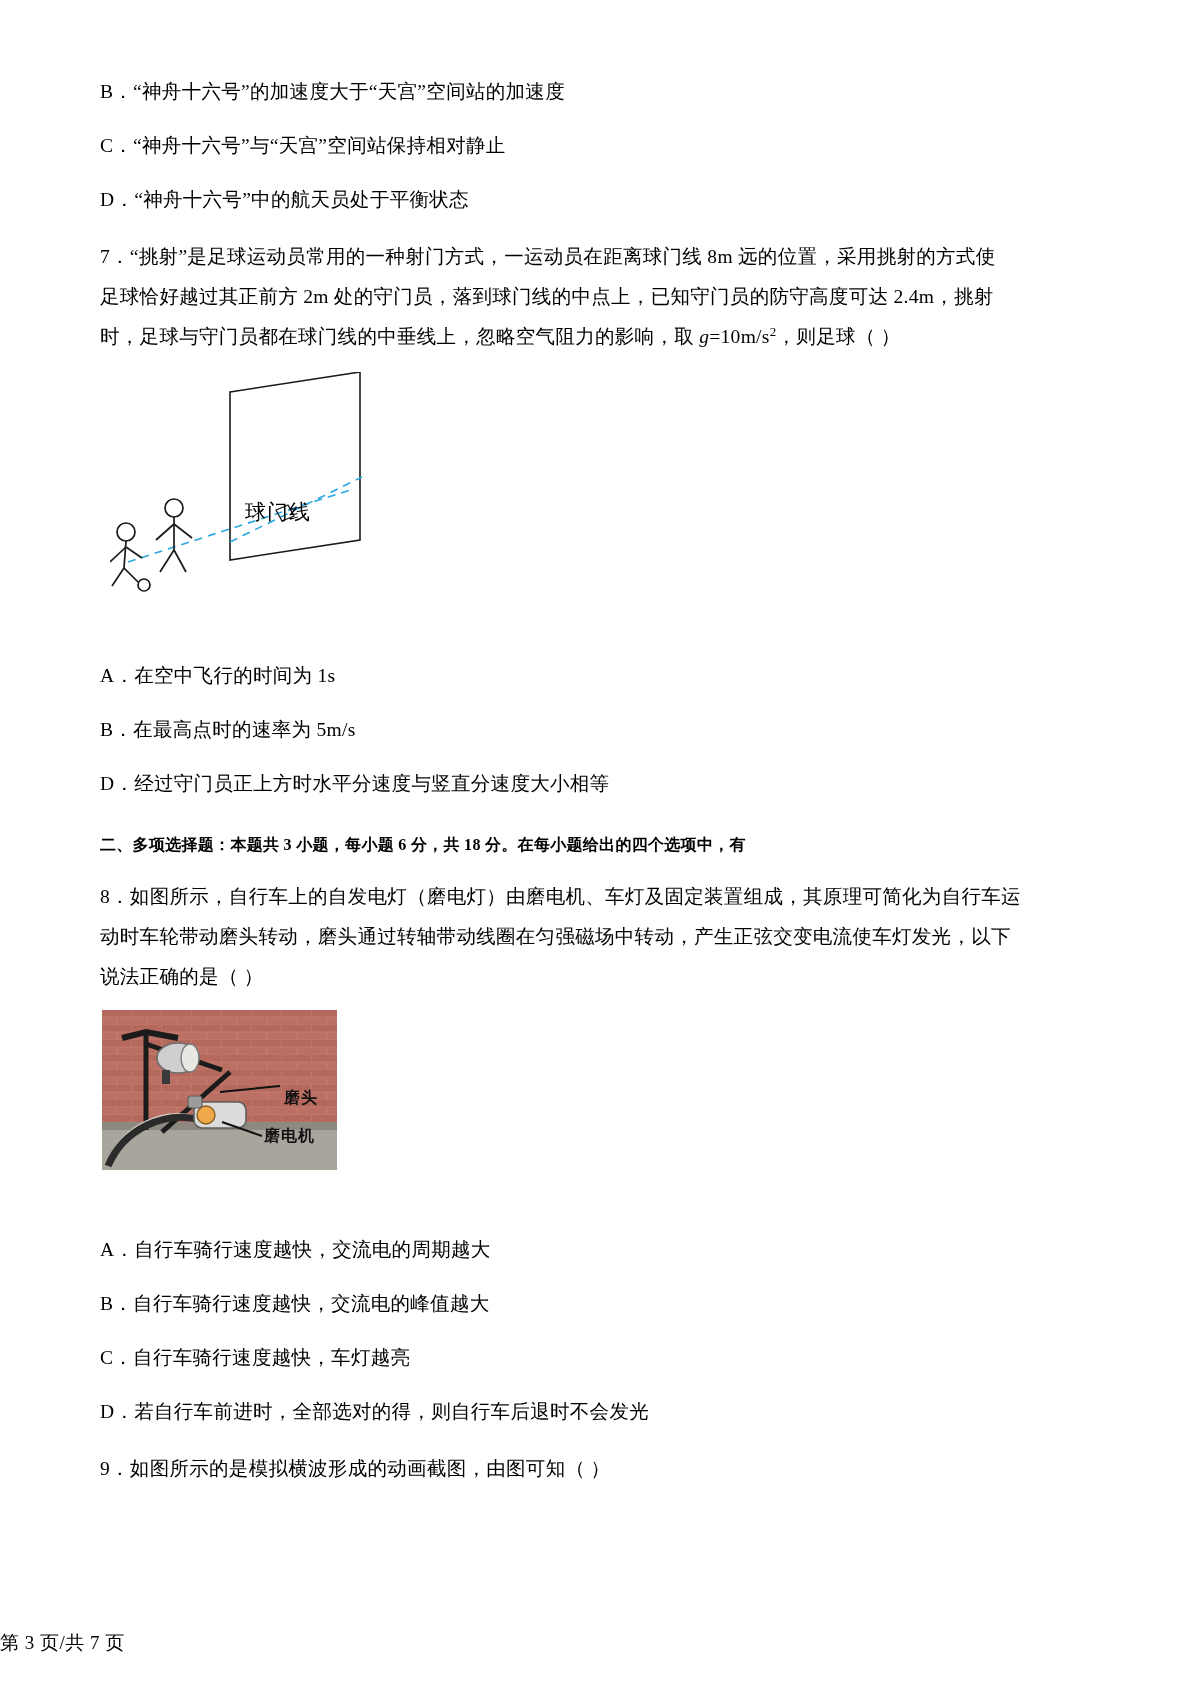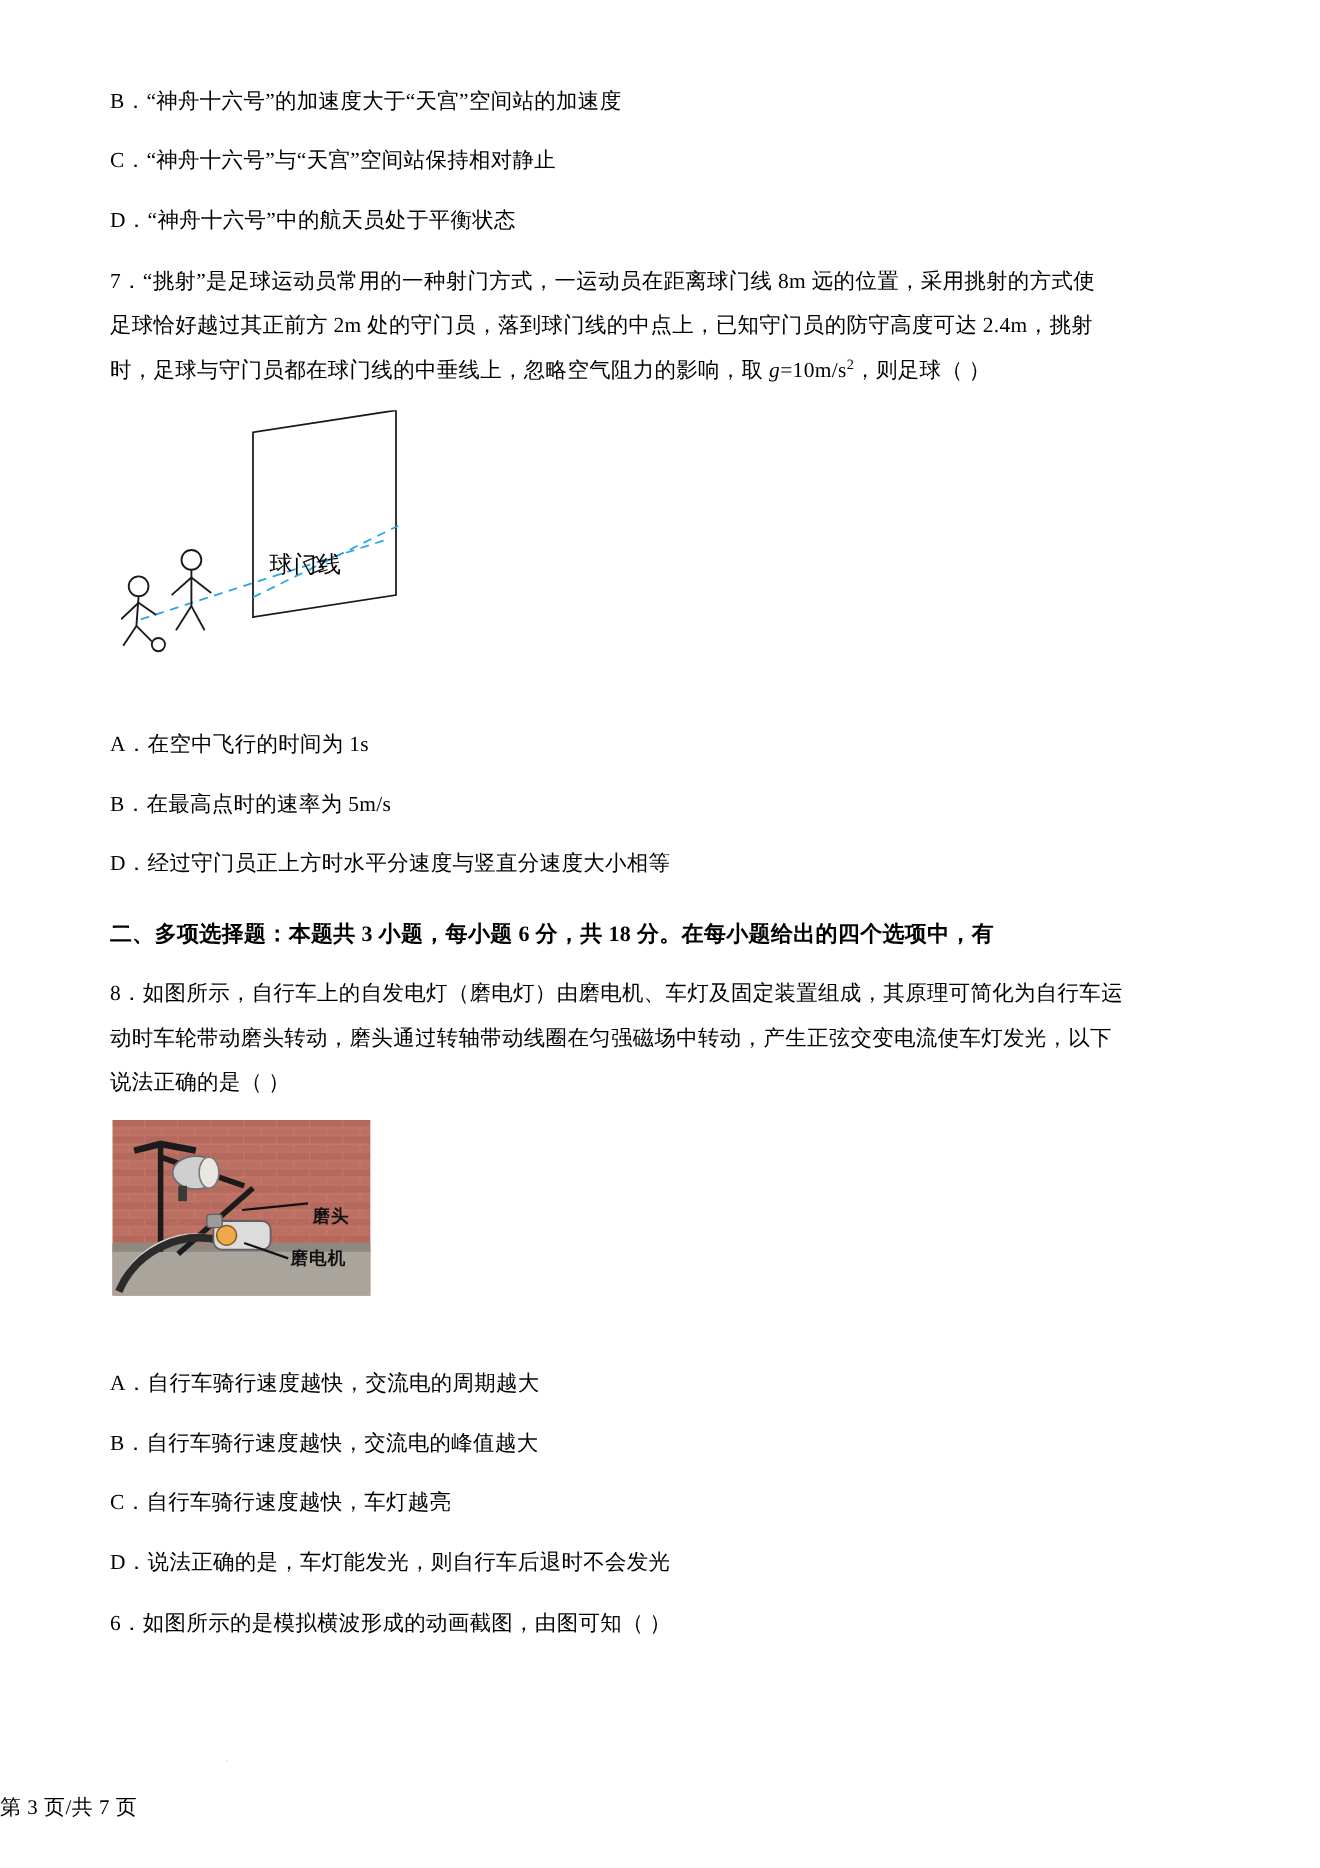--- a/index.html
+++ b/index.html
@@ -29,21 +29,21 @@
   }
   .para {
     font-size: 19.5px;
     line-height: 1.75;
     margin: 0 0 6px 0;
     letter-spacing: 0.3px;
     text-align: justify;
   }
   .bold-head {
     font-weight: bold;
-    font-size: 20px;
+    font-size: 16px;
     line-height: 1.78;
     letter-spacing: 0.3px;
     margin: 34px 0 20px 0;
     text-align: justify;
   }
   .q-block { margin-top: 10px; }
   .italic { font-style: italic; }
   .sup { font-size: 13px; vertical-align: super; }
 
   
@@ -207,23 +207,23 @@
         <line x1="118" y1="82" x2="178" y2="76" stroke="#111" stroke-width="2"></line>
         <line x1="120" y1="112" x2="160" y2="126" stroke="#111" stroke-width="2"></line>
       </svg>
       <div class="lbl lbl-mo">磨头</div>
       <div class="lbl lbl-dj">磨电机</div>
     </div>
 
     <div class="opt">A．自行车骑行速度越快，交流电的周期越大</div>
     <div class="opt">B．自行车骑行速度越快，交流电的峰值越大</div>
     <div class="opt">C．自行车骑行速度越快，车灯越亮</div>
-    <div class="opt">D．说法正确的是，车灯能发光，则自行车后退时不会发光</div>
+    <div class="opt">D．若自行车前进时，全部选对的得，则自行车后退时不会发光</div>
   </div>
 
   <div>
-    <div class="para">6．如图所示的是模拟横波形成的动画截图，由图可知（        ）</div>
+    <div class="para">9．如图所示的是模拟横波形成的动画截图，由图可知（        ）</div>
   </div>
 
 </div>
 
 <div class="wm">.</div>
 <div class="footer">第 3 页/共 7 页</div>
 
 </body></html>

